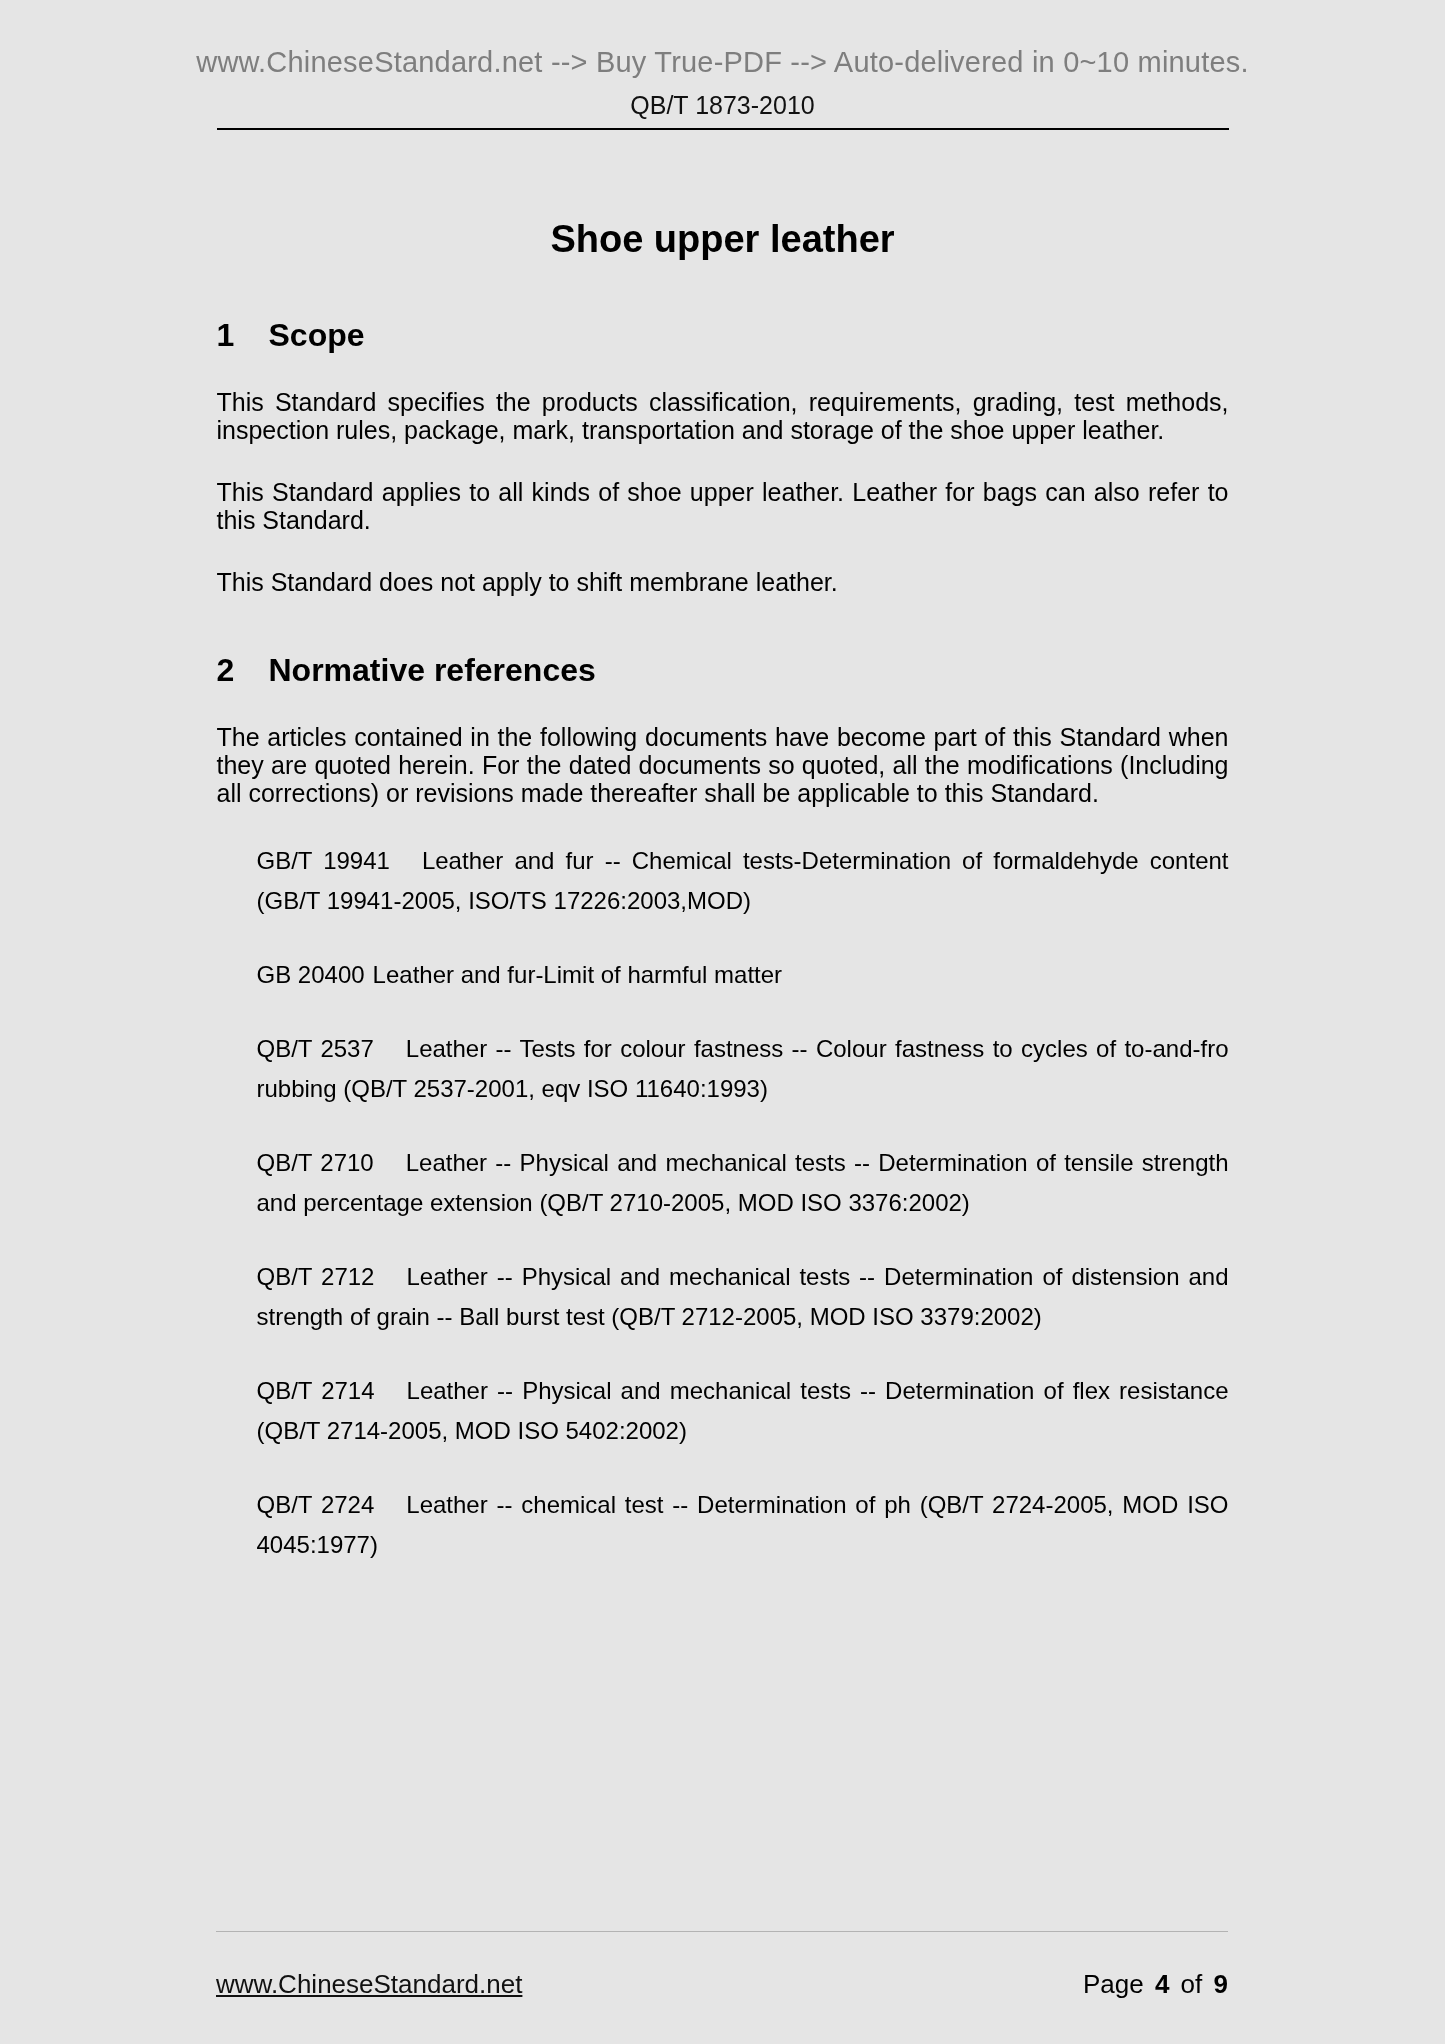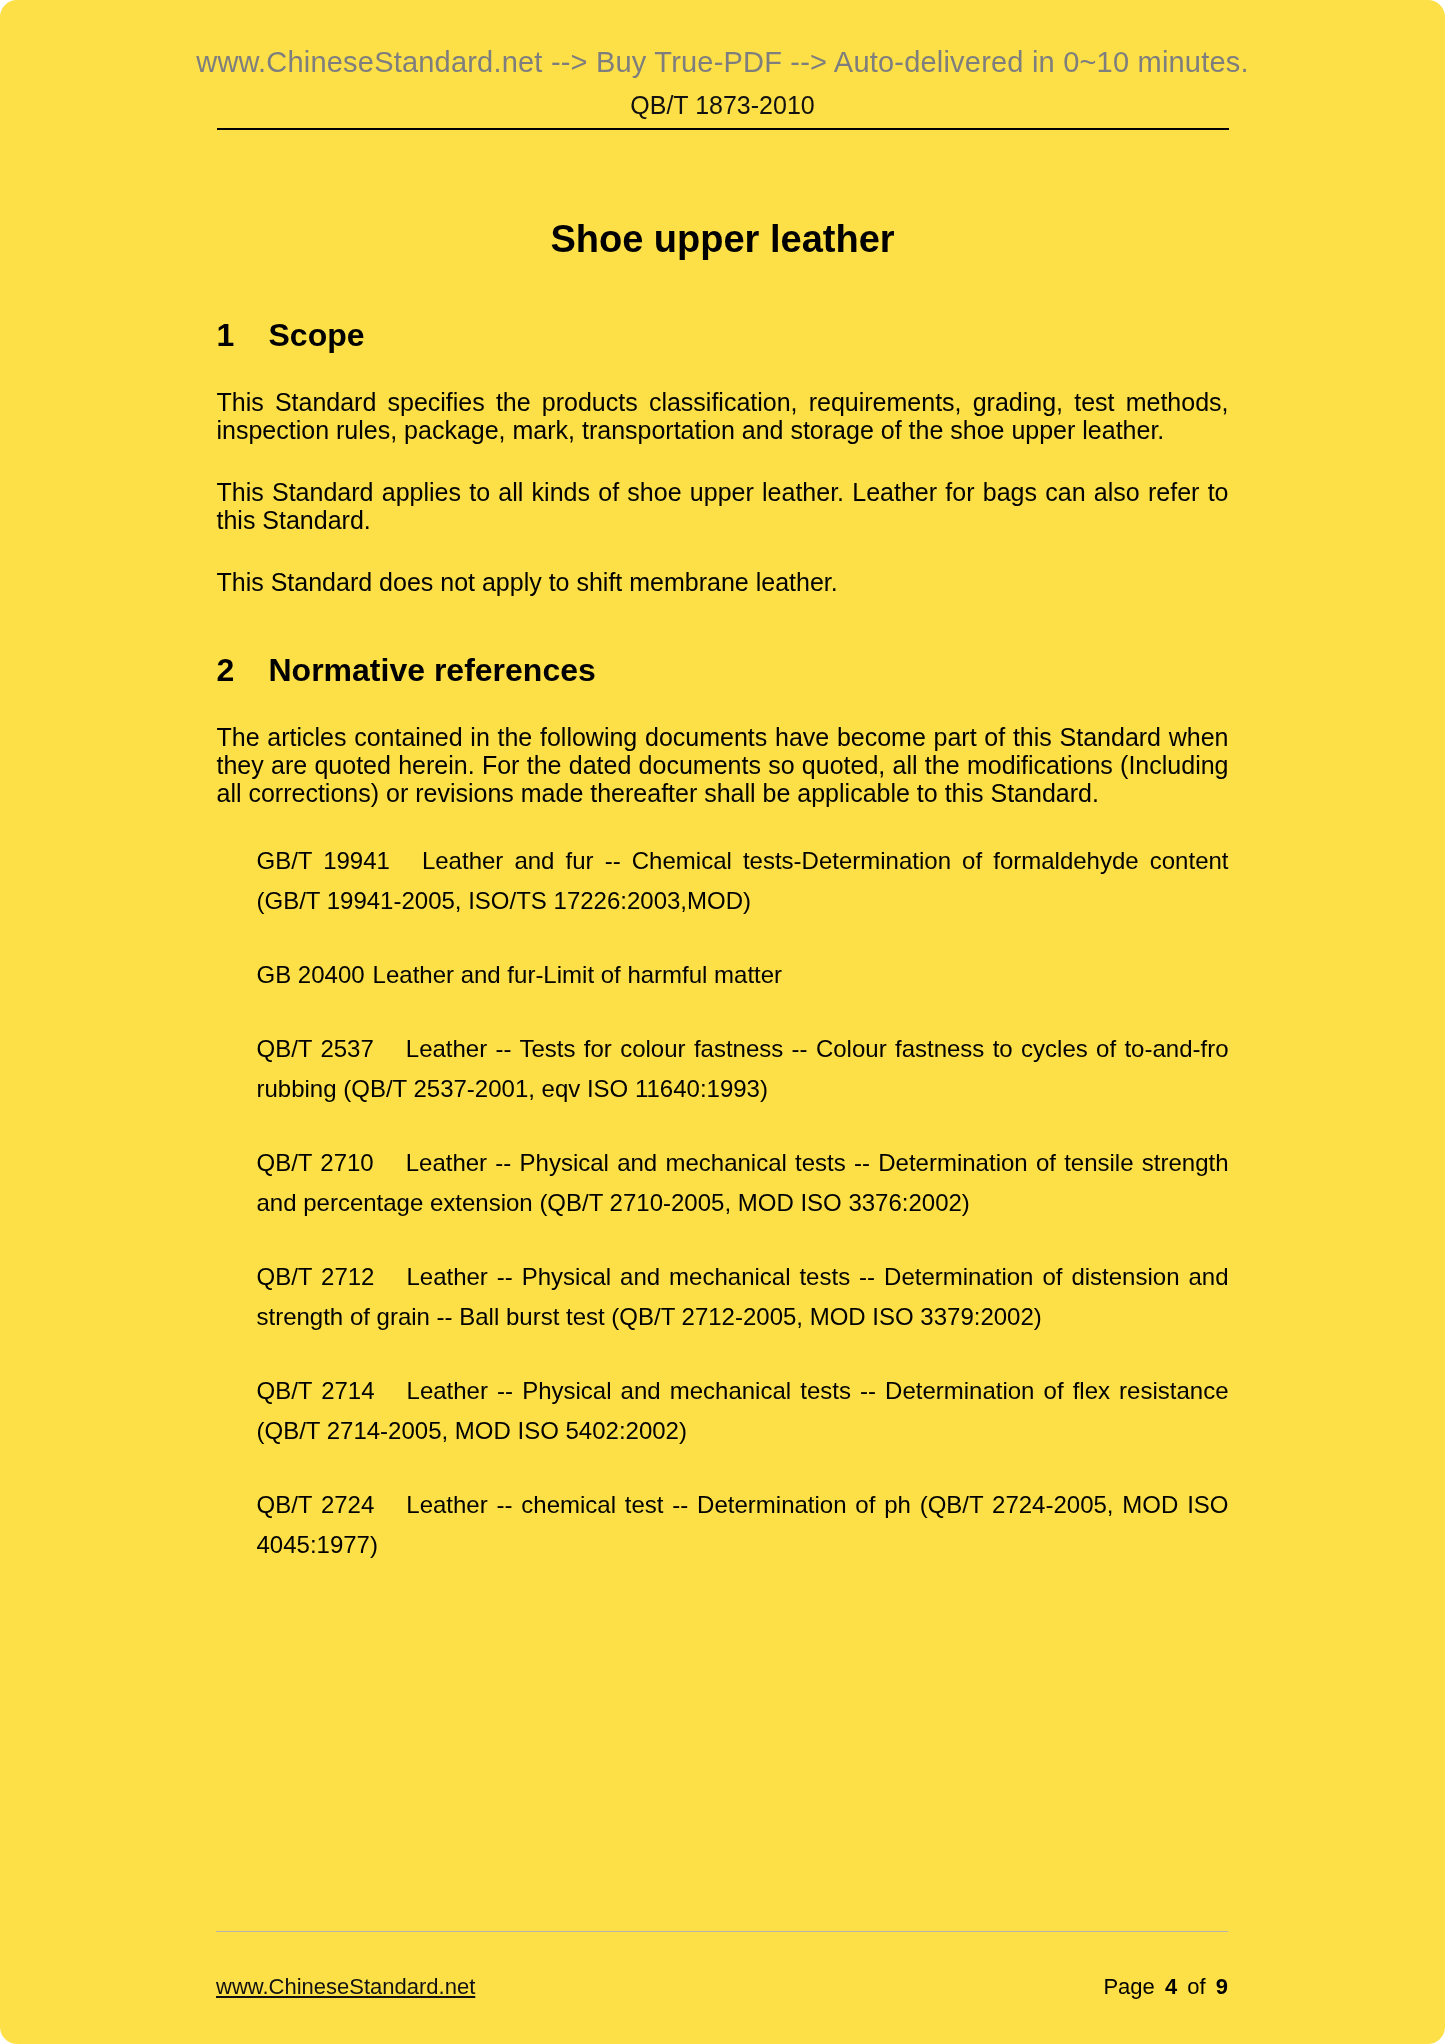--- a/index.html
+++ b/index.html
@@ -1,24 +1,23 @@
 <!DOCTYPE html>
 <html><head>
 <meta charset="utf-8">
 <style>
   html, body { margin: 0; padding: 0; background: #ffffff; }
   .page {
     position: relative;
     width: 1445px;
     height: 2044px;
-    background: #fde047;
+    background: #e5e5e5;
     font-family: "Liberation Sans", sans-serif;
     color: #000000;
     overflow: hidden;
-    border-radius: 17px;
   }
   .promo {
     padding-top: 46px;
     text-align: center;
     color: #7e7e7e;
     font-size: 29px;
     letter-spacing: 0.2px;
   }
   .std-code {
     margin-top: 12px;
@@ -77,21 +76,21 @@
     border-top: 1px solid #b3b3b3;
   }
   .footer {
     position: absolute;
     left: 216px;
     width: 1012px;
     bottom: 44px;
     display: flex;
     justify-content: space-between;
     align-items: flex-start;
-    font-size: 22px;
+    font-size: 26px;
   }
   .footer .site {
     text-decoration: underline;
     color: #111111;
     cursor: pointer;
   }
   .footer .pageinfo span { margin-left: 4px; }
   .footer .b { font-weight: bold; }
 </style>
 </head>

